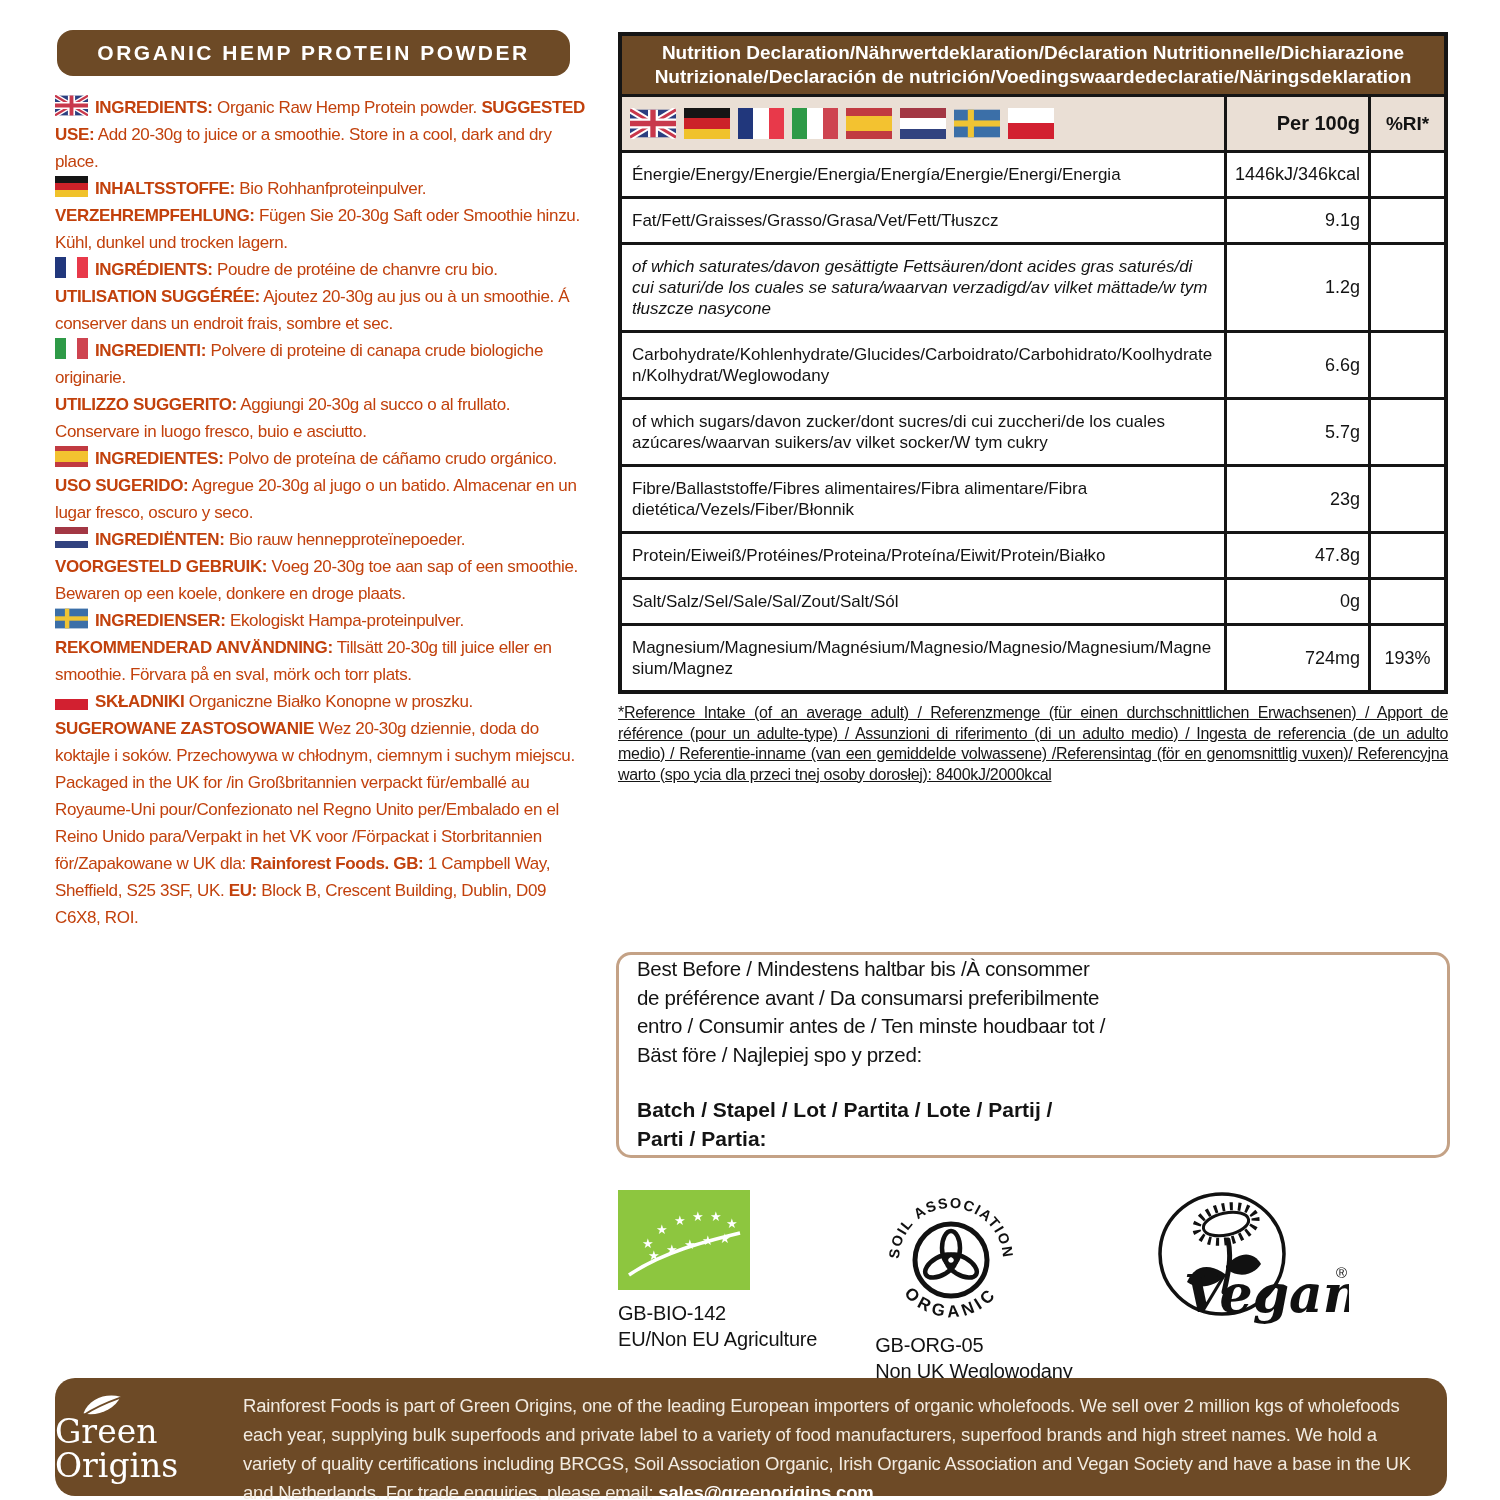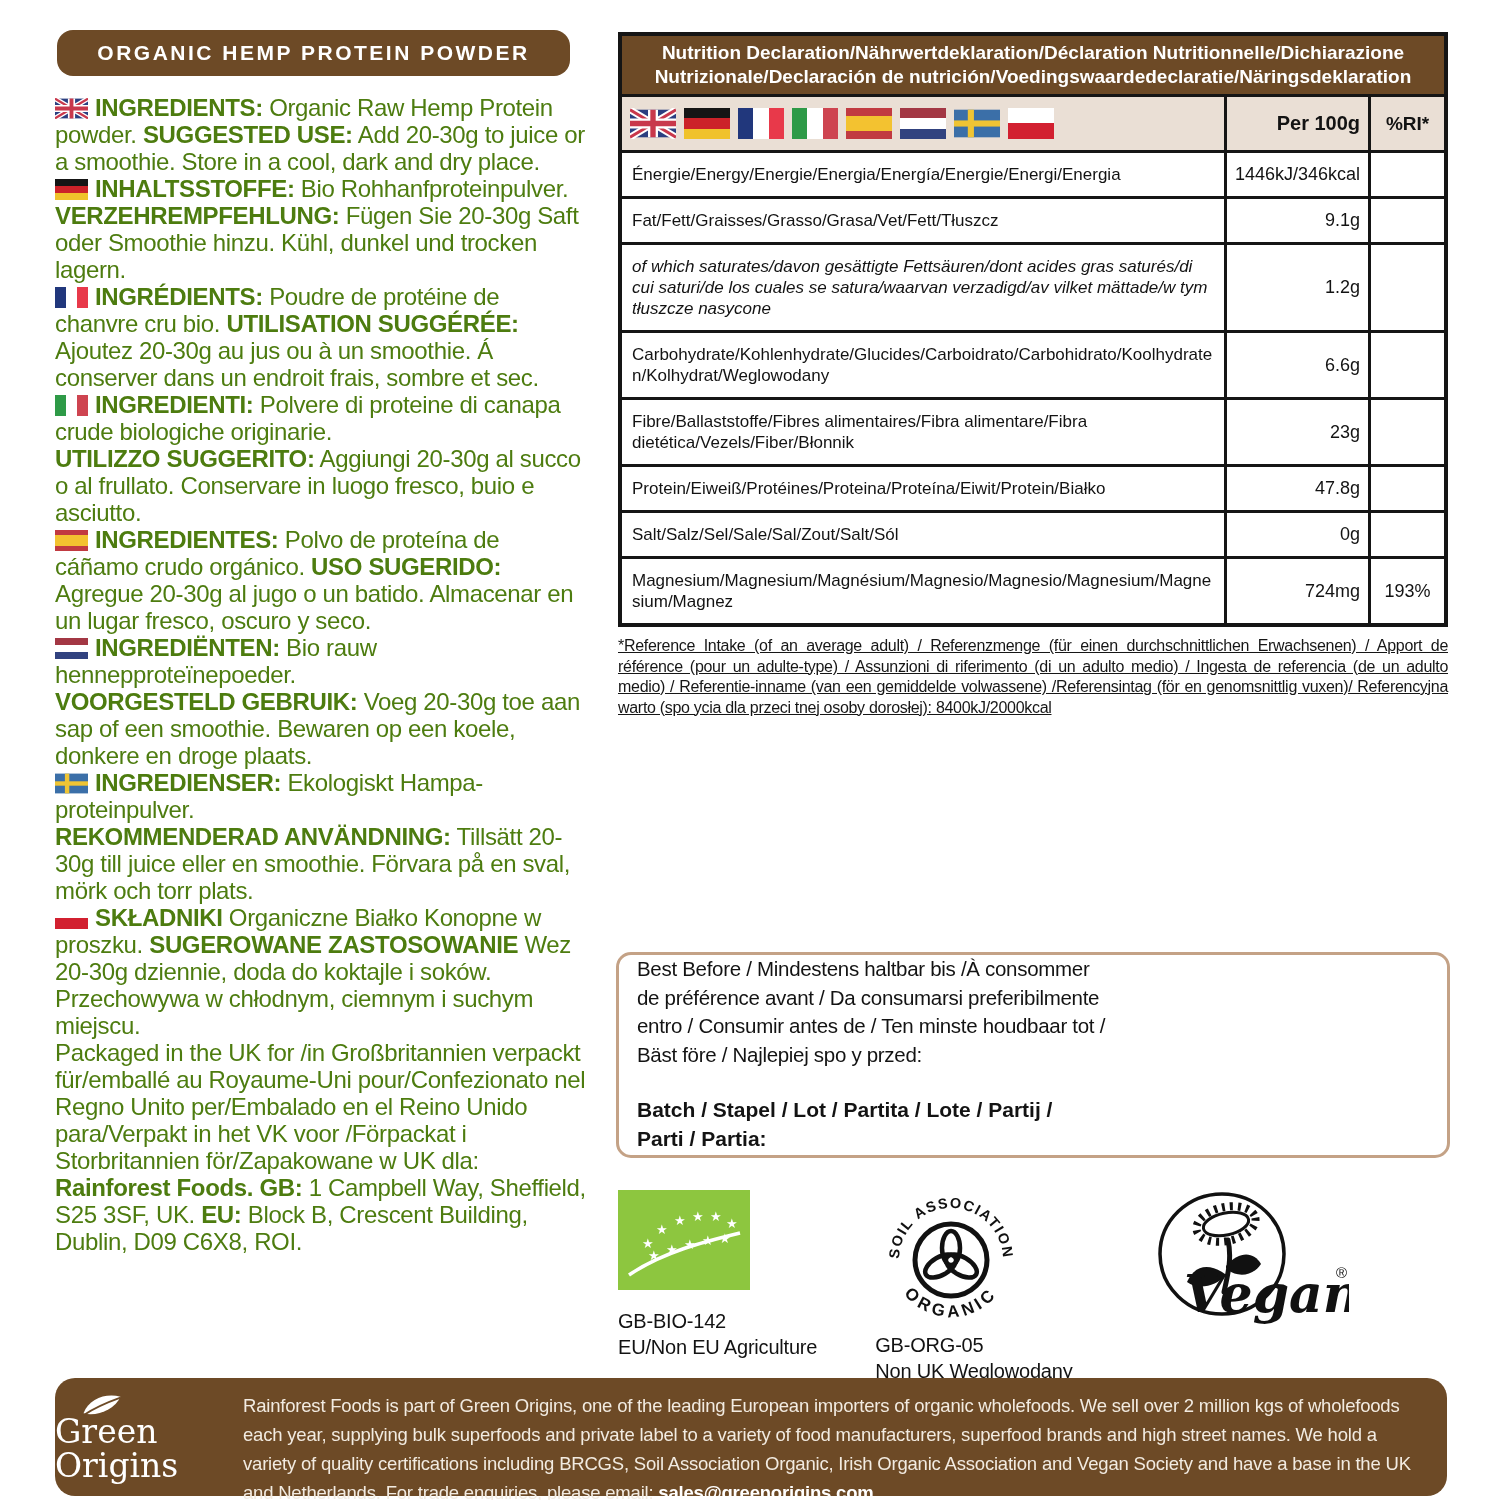--- a/index.html
+++ b/index.html
@@ -13,21 +13,21 @@
   .title-pill {
     position:absolute; left:57px; top:30px; width:513px; height:46px;
     background:#6d4a26; border-radius:16px; color:#fff;
     font-weight:bold; font-size:21px; letter-spacing:2.5px;
     text-align:center; line-height:46px;
   }
 
   
   .left-text {
     position:absolute; left:55px; top:94px; width:532px;
-    font-size:24px; line-height:27px; letter-spacing:-0.35px; color:#4d7c0f;
+    font-size:17px; line-height:27px; letter-spacing:-0.35px; color:#c2410c;
   }
   .left-text p.sec { margin:0; }
   .left-text b { font-weight:bold; }
   .packaged { margin-top:27px; }
 
   
   .flag {
     display:inline-block; width:33px; height:21px; vertical-align:-3px;
     margin-right:7px; overflow:hidden;
   }
@@ -79,21 +79,21 @@
     position:absolute; left:616px; top:952px; width:834px; height:206px;
     border:3px solid #c4a286; border-radius:15px; background:#fff;
     padding:0 18px;
   }
   .bb-text { font-size:20.5px; line-height:28.5px; letter-spacing:-0.3px; white-space:pre-line; }
   .bb-batch { margin-top:26px; font-weight:bold; font-size:21px; line-height:29px; white-space:pre-line; }
 
   
   .certs { position:absolute; left:618px; top:1190px; display:flex; align-items:flex-start; }
   .cert { margin-right:58px; }
-  .cert-code { font-size:20px; line-height:26px; margin-top:18px; letter-spacing:-0.2px; }
+  .cert-code { font-size:20px; line-height:26px; margin-top:10px; letter-spacing:-0.2px; }
   .eu-box { width:132px; height:100px; display:block; }
   .soil-svg { width:152px; height:150px; display:block; margin-top:-10px; }
   .soil-text { margin-top:2px; }
   .vegan-svg { width:205px; height:142px; display:block; margin-left:14px; }
 
   
   .footer-bar {
     position:absolute; left:55px; top:1378px; width:1392px; height:118px;
     background:#6d4a26; border-radius:20px; display:flex; align-items:stretch;
   }
@@ -204,20 +204,25 @@
         <td class="ri"></td>
       </tr>
       <tr>
         <td class="lbl ital">of which saturates/davon gesättigte Fettsäuren/dont acides gras saturés/di cui saturi/de los cuales se satura/waarvan verzadigd/av vilket mättade/w tym tłuszcze nasycone</td>
         <td class="val">1.2g</td>
         <td class="ri"></td>
       </tr>
       <tr>
         <td class="lbl">Carbohydrate/Kohlenhydrate/Glucides/Carboidrato/Carbohidrato/Koolhydraten/Kolhydrat/Weglowodany</td>
         <td class="val">6.6g</td>
+        <td class="ri"></td>
+      </tr>
+      <tr>
+        <td class="lbl">of which sugars/davon zucker/dont sucres/di cui zuccheri/de los cuales azúcares/waarvan suikers/av vilket socker/W tym cukry</td>
+        <td class="val">5.7g</td>
         <td class="ri"></td>
       </tr>
       <tr>
         <td class="lbl">Fibre/Ballaststoffe/Fibres alimentaires/Fibra alimentare/Fibra dietética/Vezels/Fiber/Błonnik</td>
         <td class="val">23g</td>
         <td class="ri"></td>
       </tr>
       <tr>
         <td class="lbl">Protein/Eiweiß/Protéines/Proteina/Proteína/Eiwit/Protein/Białko</td>
         <td class="val">47.8g</td>

